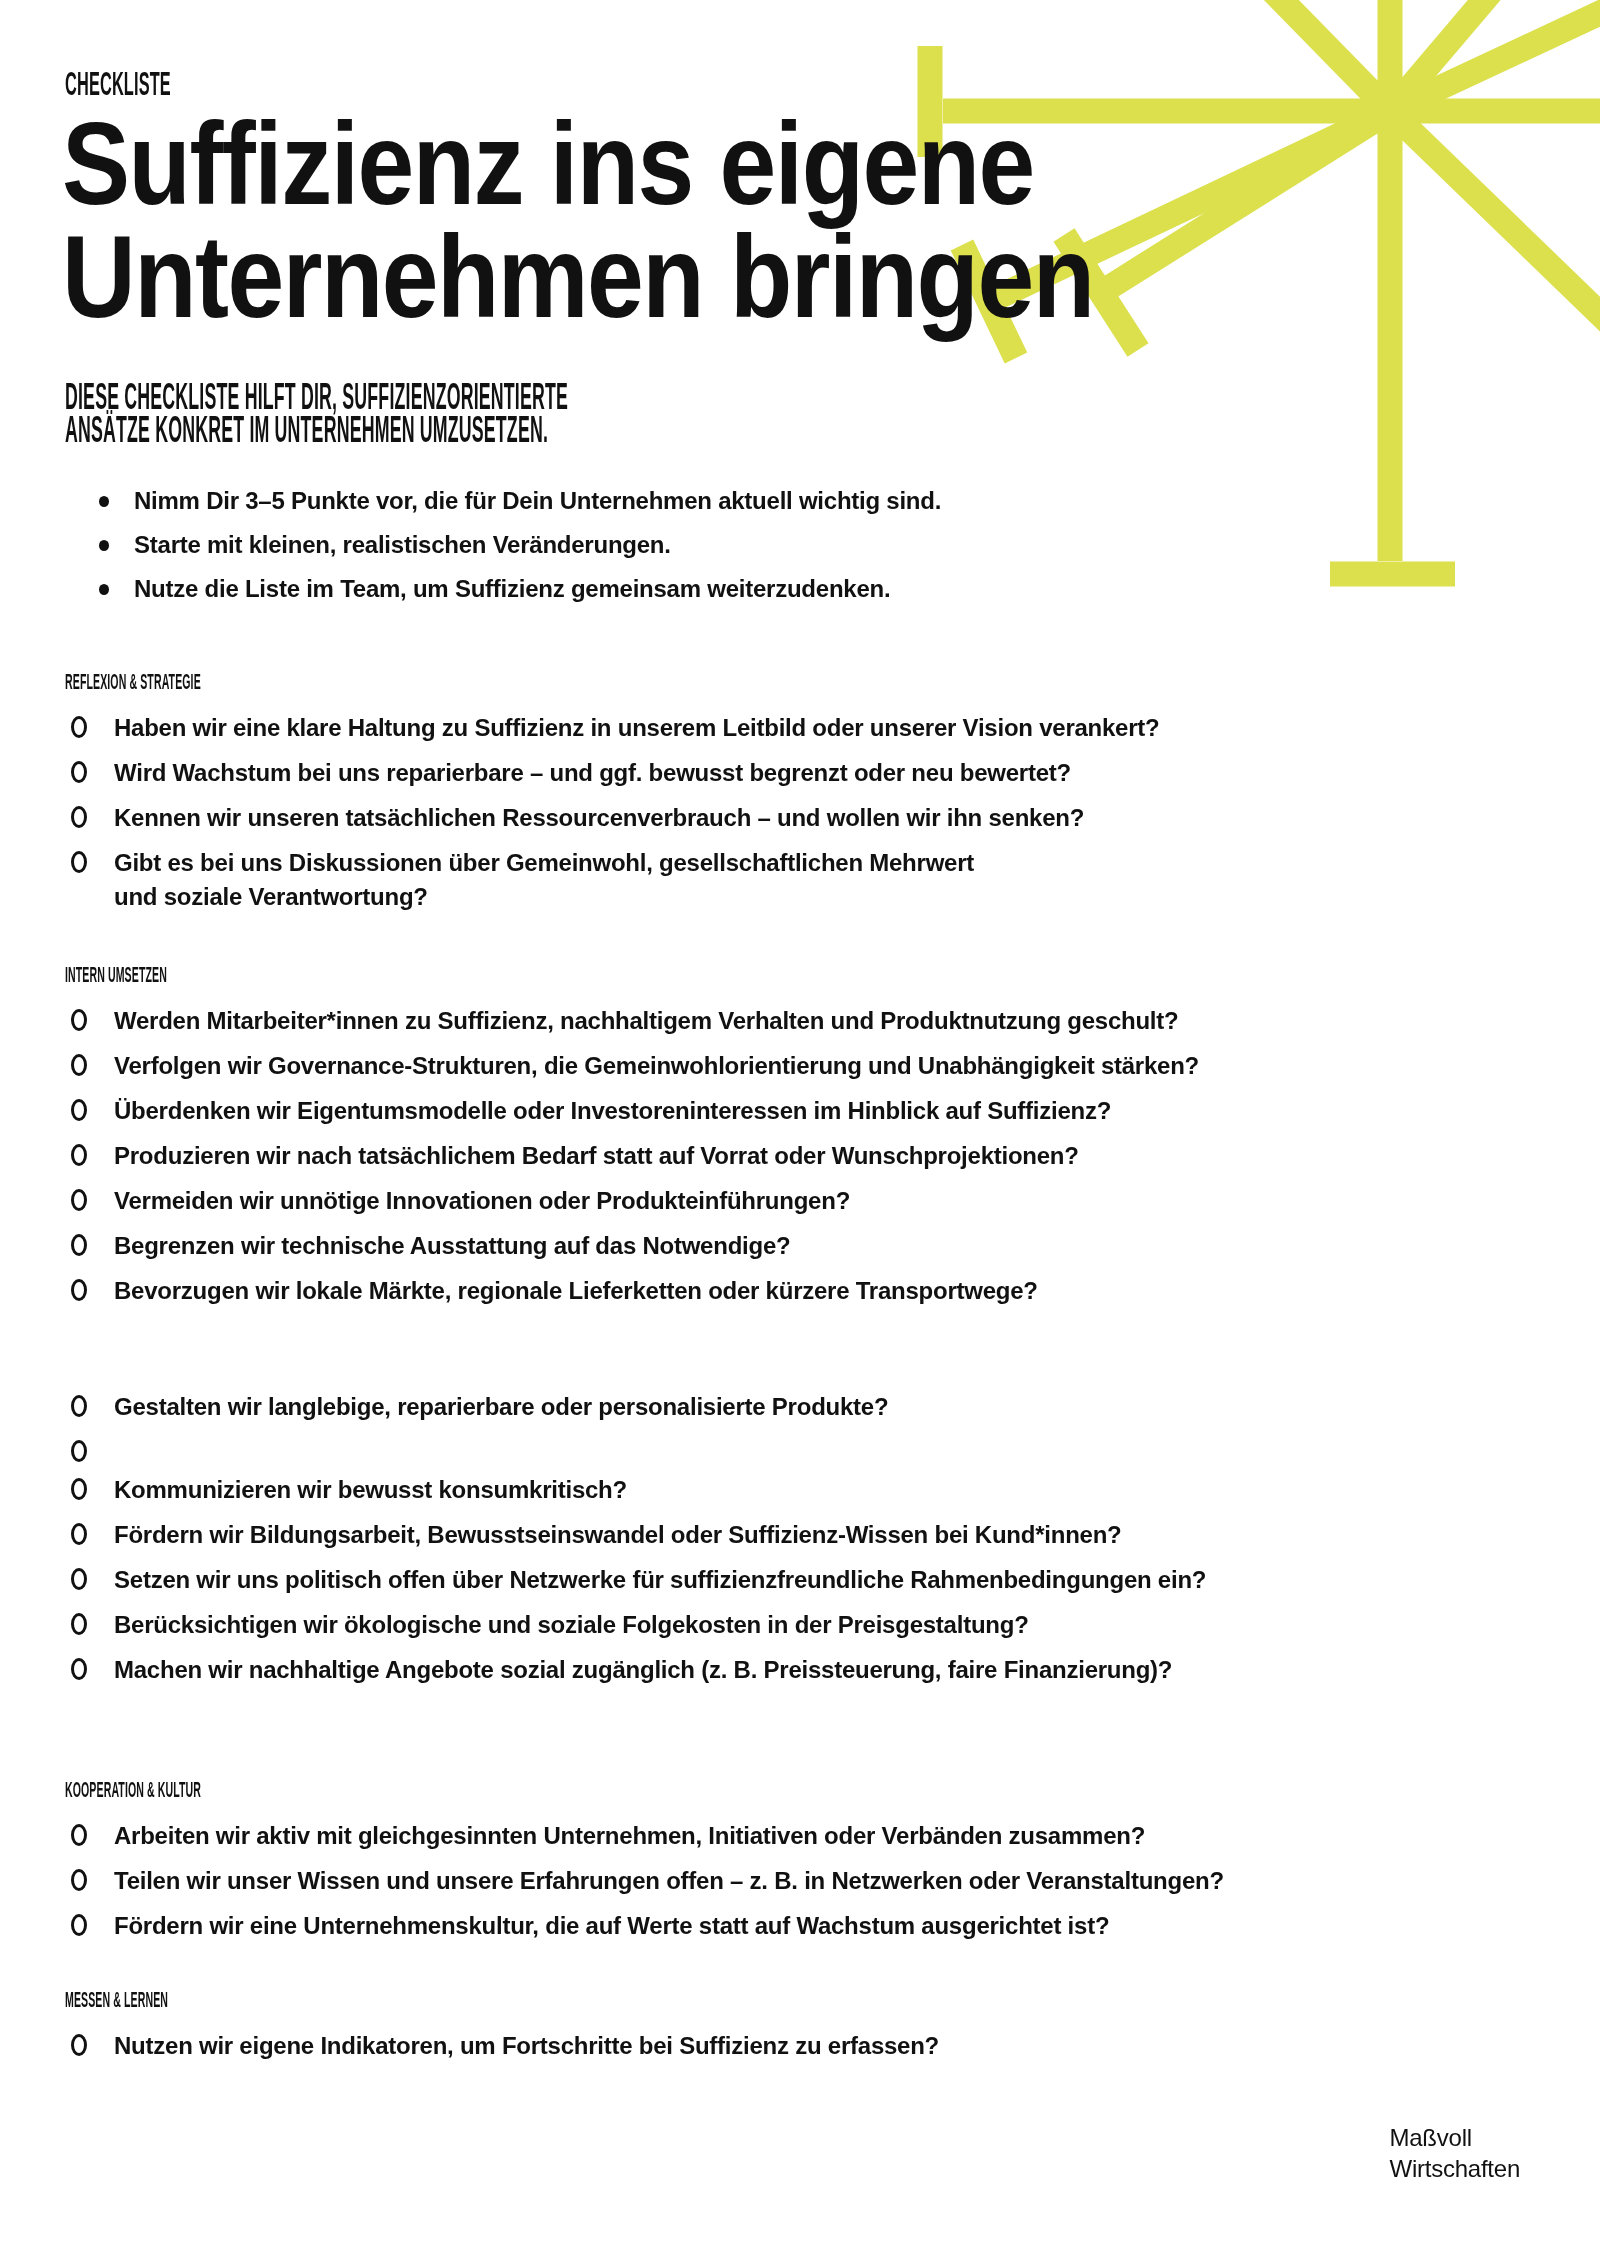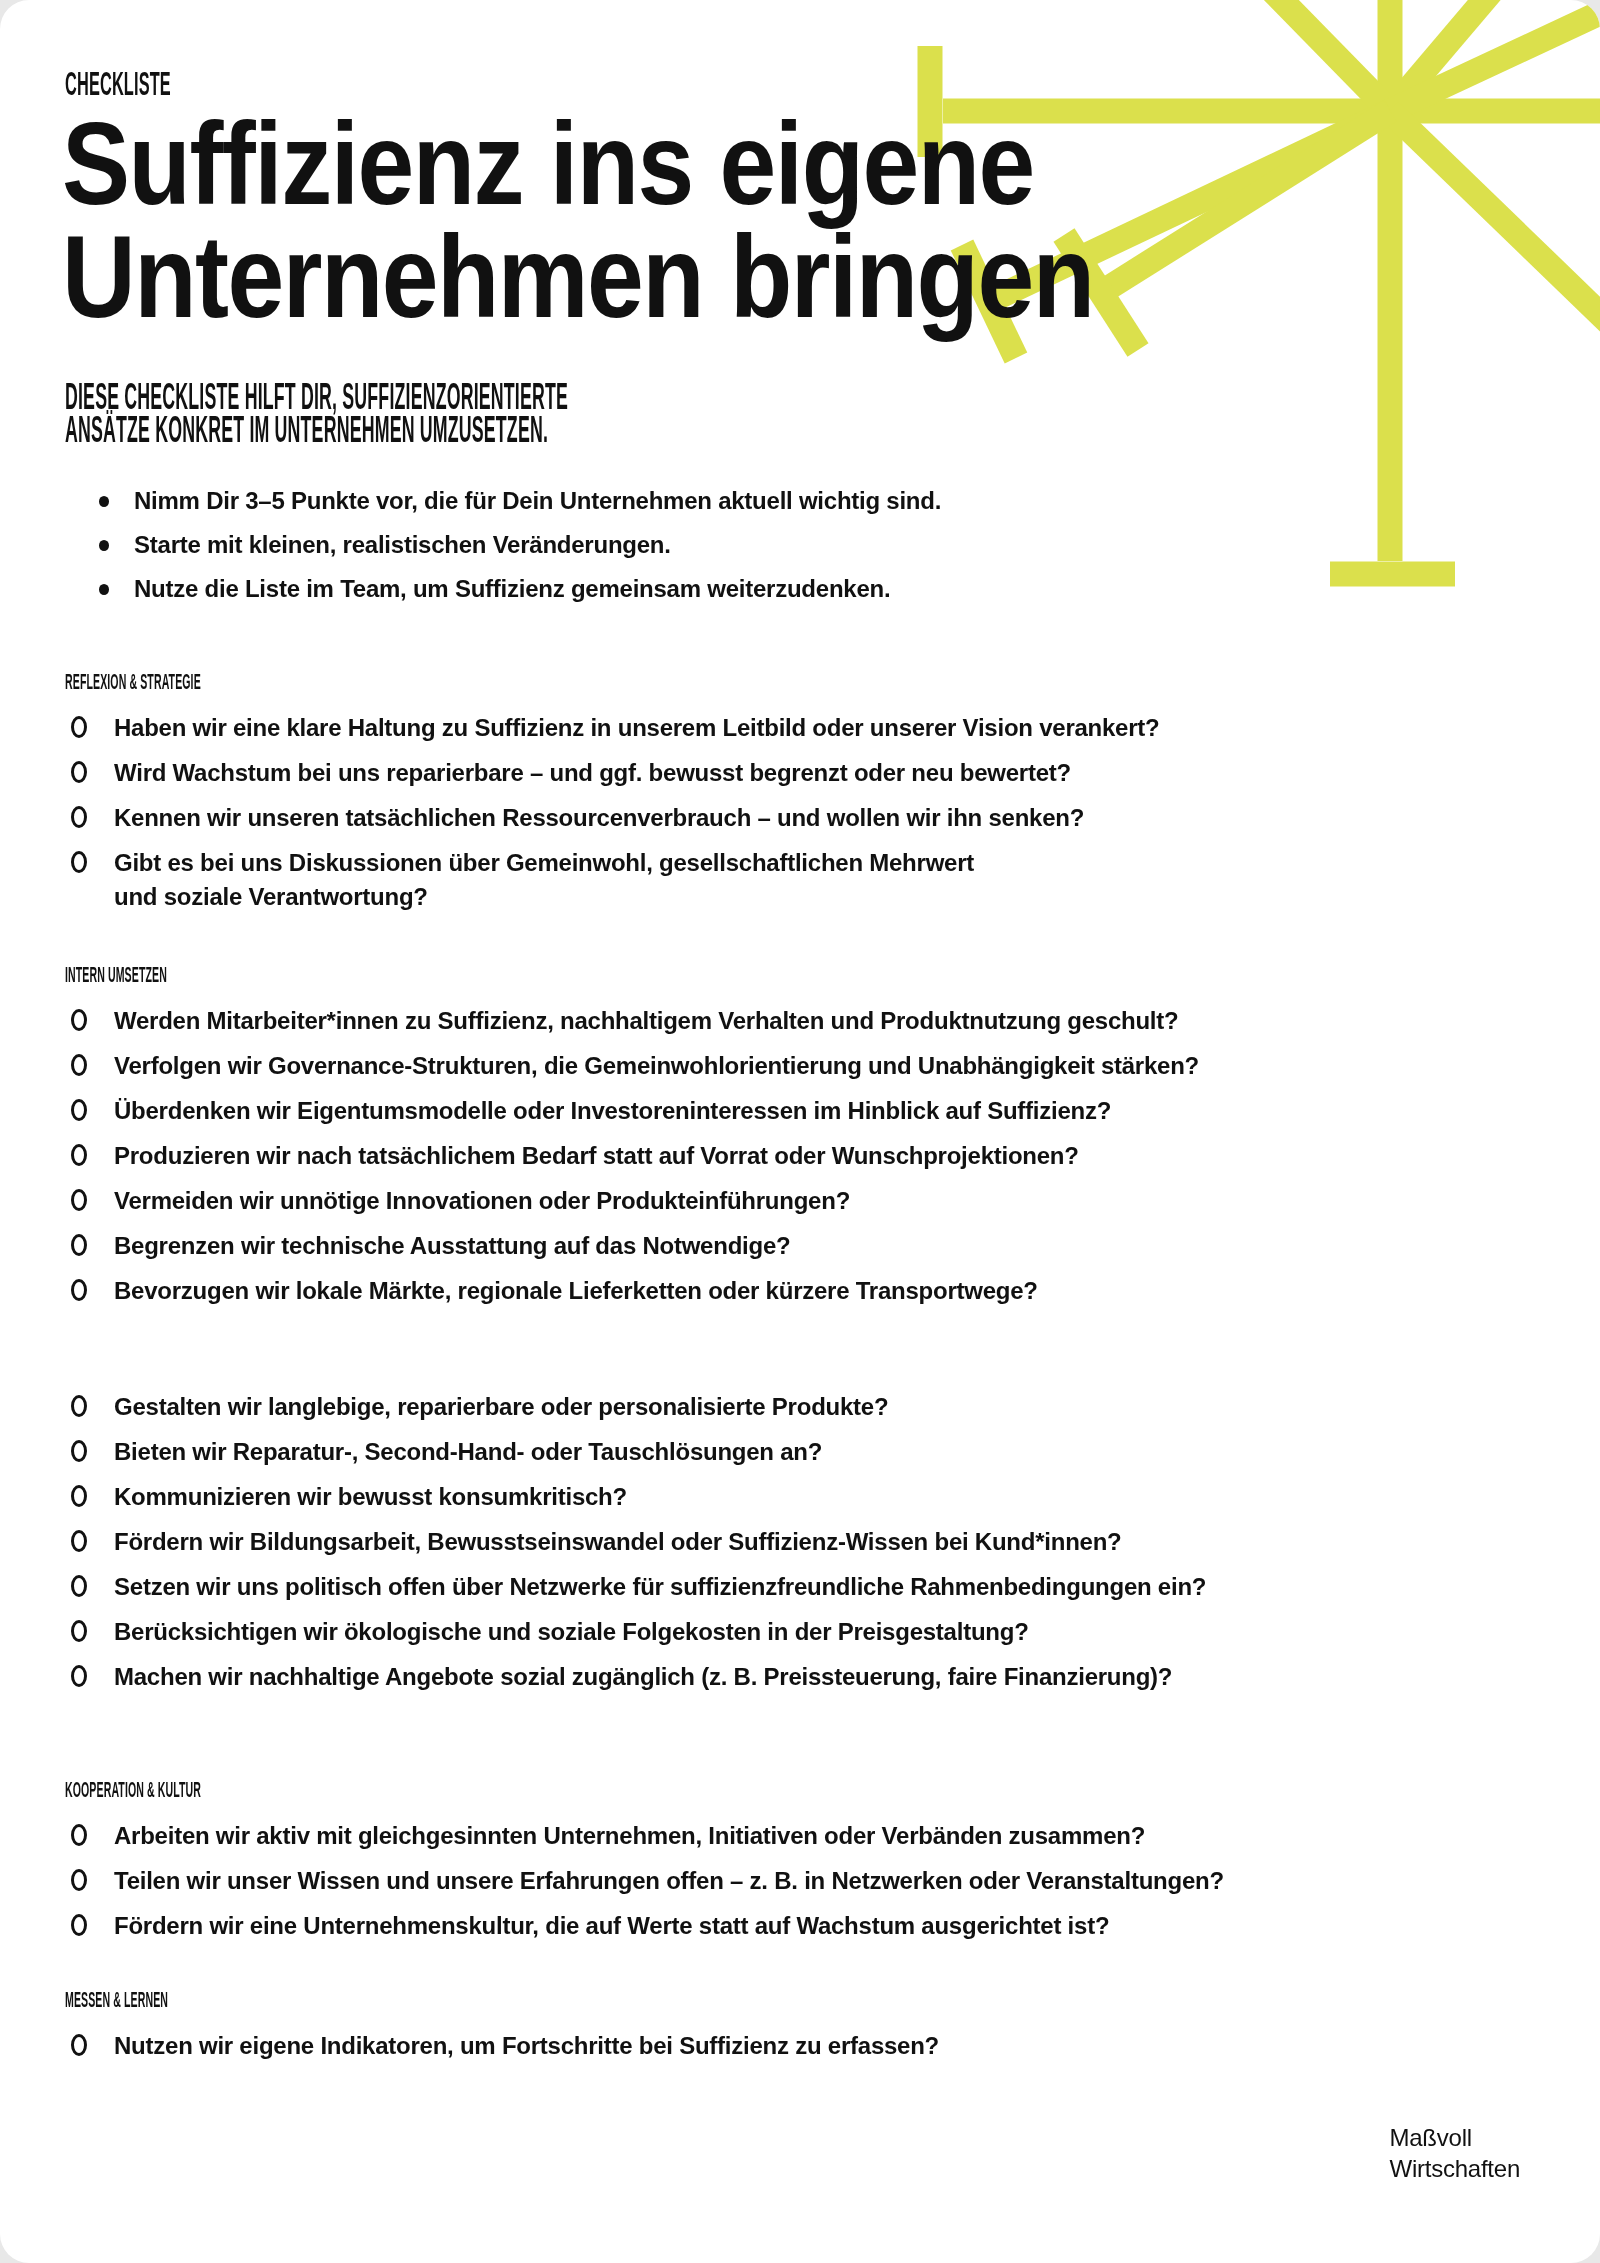--- a/index.html
+++ b/index.html
@@ -3,21 +3,20 @@
 <meta charset="utf-8">
 <style>
   html,body{margin:0;padding:0;background:#e8e8e8;}
   .page{
     position:relative;
     width:1600px;height:2263px;
     background:#ffffff;
     overflow:hidden;
     font-family:"Liberation Sans", sans-serif;
     color:#111111;
-    border-radius:29px;
   }
   .layer{position:absolute;z-index:1;}
   
   .star{position:absolute;left:0;top:0;z-index:0;}
   .star line{stroke:#dbe04c;stroke-width:25;}
   
   .cond{
     display:inline-block;
     font-weight:700;
     white-space:nowrap;
@@ -181,21 +180,20 @@
   </div>
 
   <div class="layer section" style="top:1390px">
     <ul class="checklist">
       <li>
         <span class="cb"></span>
         <span class="it">Gestalten wir langlebige, reparierbare oder personalisierte Produkte?</span>
       </li>
       <li>
         <span class="cb"></span>
-        <span class="it">Bieten wir Reparatur-, Second-Hand- oder Tauschlösungen an?</span>
       </li>
       <li>
         <span class="cb"></span>
         <span class="it">Kommunizieren wir bewusst konsumkritisch?</span>
       </li>
       <li>
         <span class="cb"></span>
         <span class="it">Fördern wir Bildungsarbeit, Bewusstseinswandel oder Suffizienz-Wissen bei Kund*innen?</span>
       </li>
       <li>

